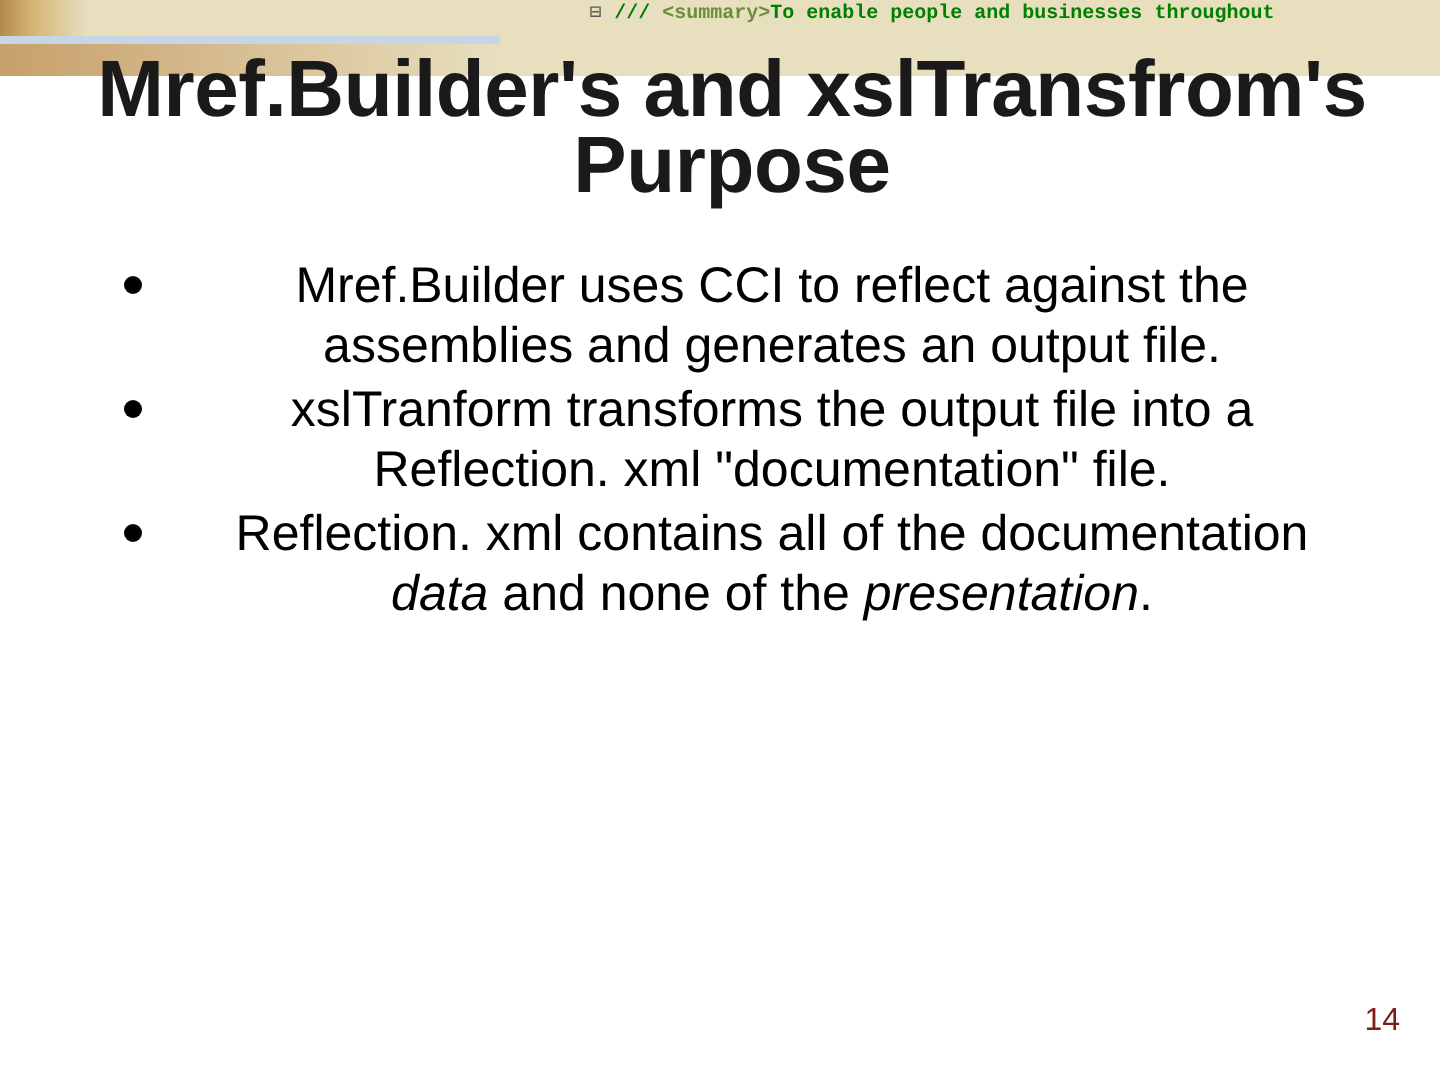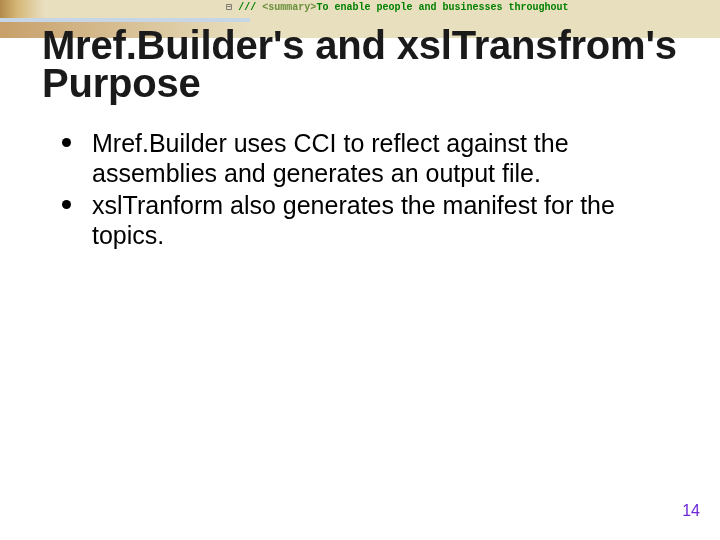--- a/index.html
+++ b/index.html
@@ -9,20 +9,21 @@
     height: 540px;
     overflow: hidden;
     font-family: Arial, Helvetica, sans-serif;
     background: #ffffff;
   }
   .slide {
     position: relative;
     width: 720px;
     height: 540px;
     box-sizing: border-box;
+    text-align: center;
   }
   
   .banner {
     position: absolute;
     inset: 0 0 auto 0;
     height: 38px;
     background: #e8dfbf;
     overflow: hidden;
   }
   .banner-left {
@@ -108,21 +109,21 @@
     border-radius: 50%;
   }
   .body em { font-style: italic; }
 
   
   .pagenum {
     position: absolute;
     right: 20px;
     bottom: 20px;
     font-size: 16px;
-    color: #6d28d9;
+    color: #7f1d1d;
   }
 </style>
 </head>
 <body>
 
 <div class="slide">
 
   <div class="banner">
     <div class="banner-left"></div>
     <div class="banner-landscape">
@@ -135,18 +136,19 @@
         <span class="g-green">/// </span><span class="g-greentag">&lt;summary&gt;</span><span class="g-green">To enable people and businesses throughout</span>
       </span>
     </div>
   </div>
 
   <div class="title">Mref.Builder's and xslTransfrom's Purpose</div>
 
   <div class="body">
     <ul>
       <li>Mref.Builder uses CCI to reflect against the assemblies and generates an output file.</li>
-      <li>xslTranform also generates the manifest for the topics.</li>
+      <li>xslTranform transforms the output file into a Reflection. xml "documentation" file.</li>
+      <li>Reflection. xml contains all of the documentation <em>data</em> and none of the <em>presentation</em>.</li>
     </ul>
   </div>
 
   <div class="pagenum">14</div>
 </div>
 
 </body></html>

